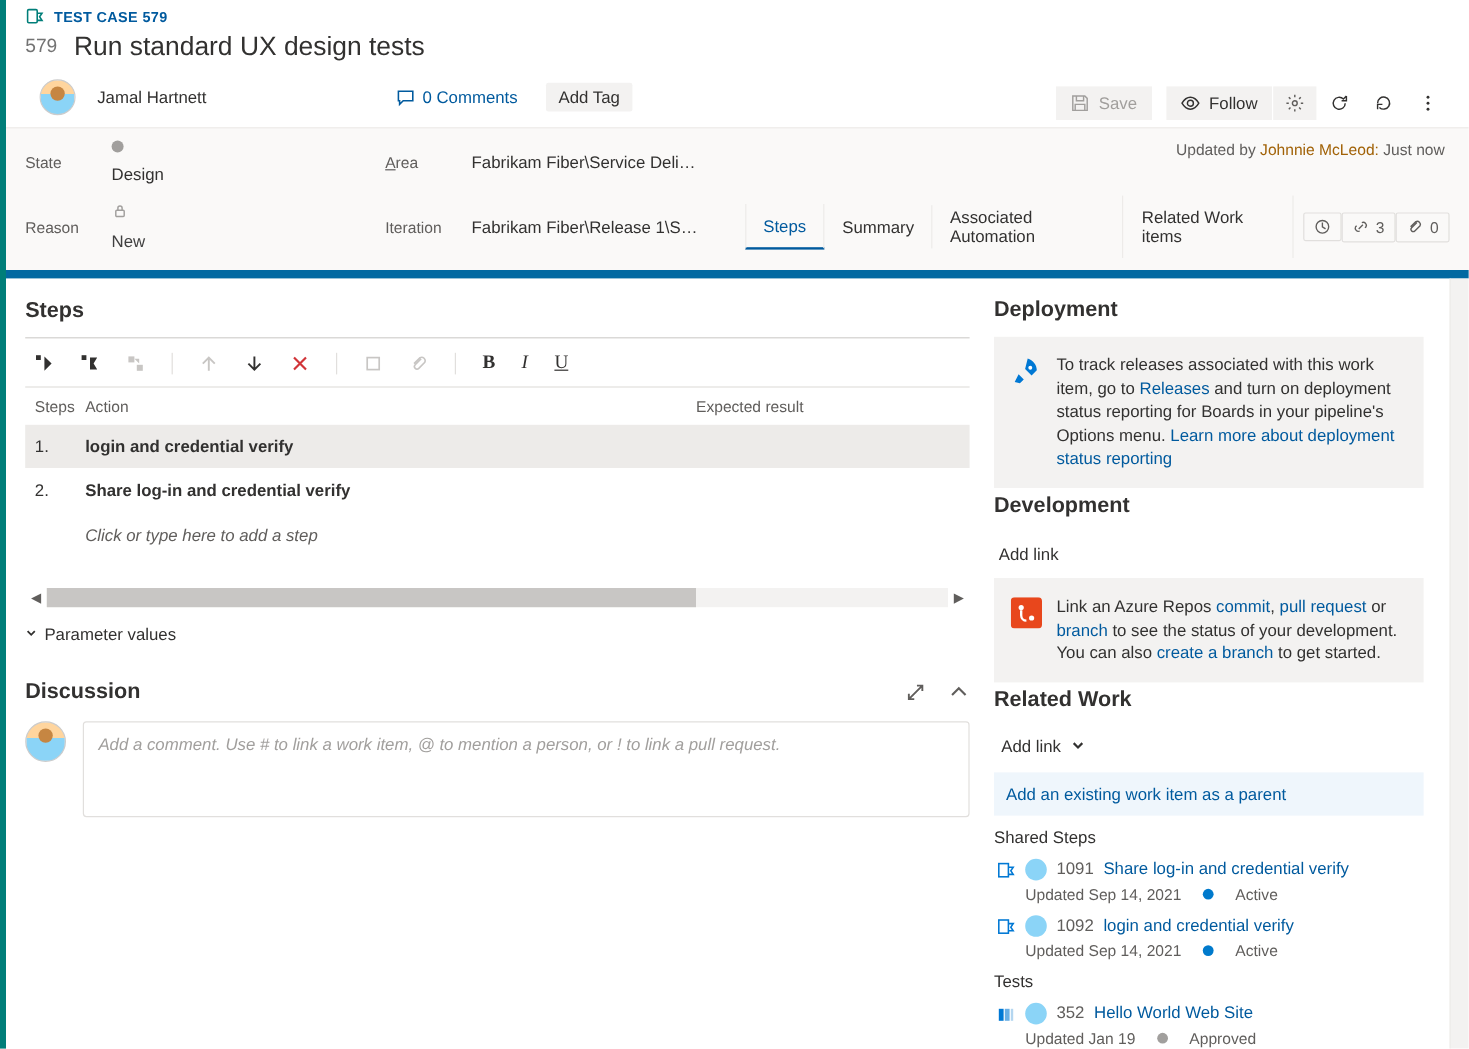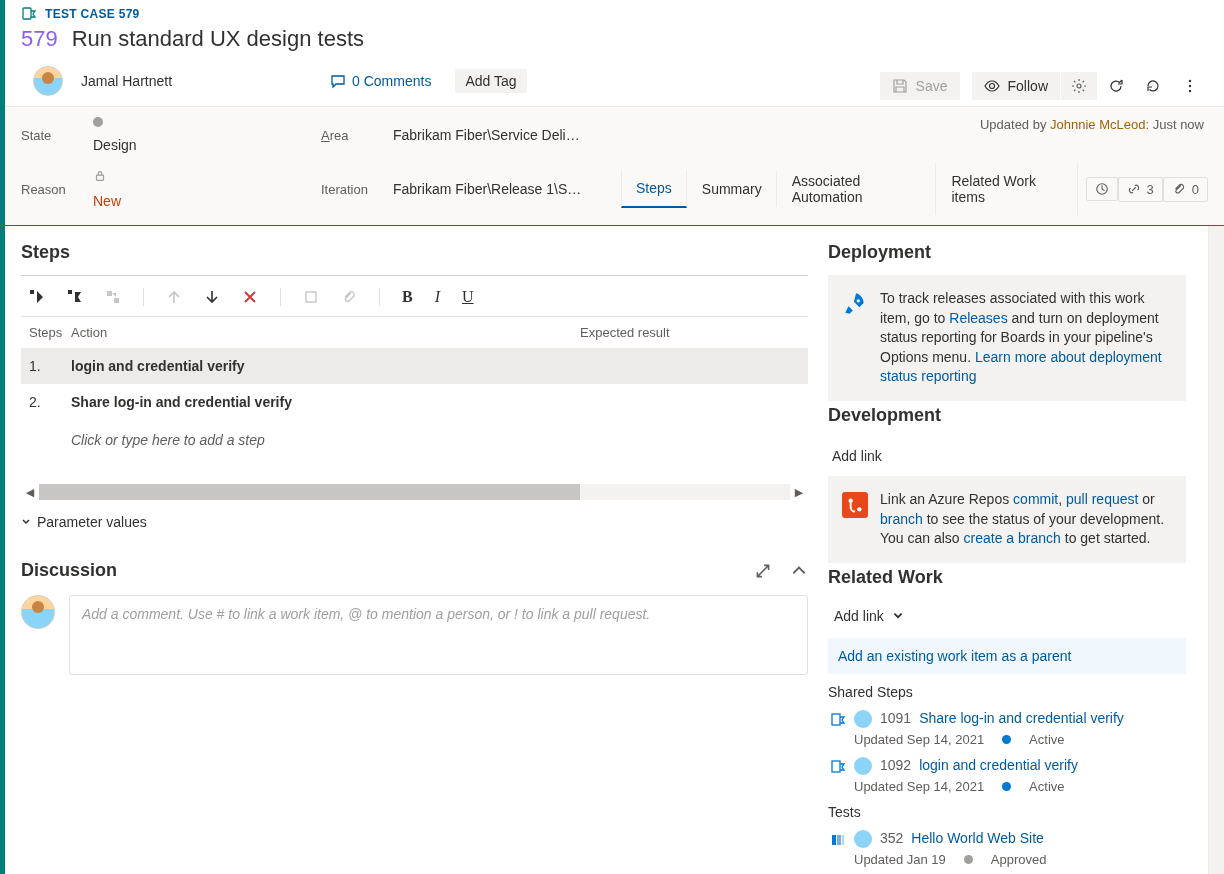--- a/index.html
+++ b/index.html
@@ -6,37 +6,37 @@
   body { background: #fff; color: #323130; font-size: 14px; width: 1224px; height: 874px; overflow: hidden; }
   .root { display: flex; height: 100%; }
   .leftbar { width: 5px; background: #007e79; }
   .main { flex: 1; display: flex; flex-direction: column; position: relative; }
 
   
   .header1 { display: flex; align-items: center; padding: 6px 16px 0 16px; gap: 8px; }
   .wi-icon { width: 16px; height: 16px; color: #007e79; }
   .wi-type { color: #005a9e; font-size: 12px; font-weight: 600; letter-spacing: .3px; }
   .header2 { display: flex; align-items: center; padding: 4px 16px 10px 16px; gap: 14px; }
-  .wi-id { font-size: 22px; color: #8b5cf6; }
+  .wi-id { font-size: 16px; color: #737373; }
   .wi-title { font-size: 22px; color: #323130; font-weight: 400; }
   .header3 { display: flex; align-items: center; padding: 4px 16px 10px 28px; gap: 18px; }
   .avatar { width: 30px; height: 30px; border-radius: 50%; background: linear-gradient(#ffd59e 40%, #8bd4f7 40%); display:flex; align-items:center; justify-content:center; border:1px solid #ccc; position:relative; overflow:hidden;}
   .avatar::after{ content:""; position:absolute; width:12px; height:12px; border-radius:50%; background:#c68642; top:5px; }
   .assignee-name { font-size: 14px; color: #323130; }
   .comments { display:flex; align-items:center; gap:6px; color:#005a9e; margin-left: 140px;}
   .comments svg{ width:16px; height:16px; }
   .add-tag { background:#f3f2f1; padding:4px 10px; border-radius:2px; margin-left:6px; cursor:pointer; color:#323130;}
   .toolbar-right { position:absolute; right:16px; top:72px; display:flex; align-items:center; gap:1px; }
   .btn { display:flex; align-items:center; gap:8px; padding:6px 12px; background:#f3f2f1; color:#605e5c; border:none; cursor:pointer; font-size:14px; }
   .btn.ghost { background:transparent; color:#323130; }
   .btn.iconbtn{ padding:6px 10px;}
   .btn svg{ width:16px; height:16px; }
 
   
-  .classify { display:grid; grid-template-columns: 300px 300px 1fr; padding: 10px 16px 10px 16px; background:#faf9f8; border-top:1px solid #edebe9; border-bottom:1px solid #0369a1; row-gap:10px;}
+  .classify { display:grid; grid-template-columns: 300px 300px 1fr; padding: 10px 16px 10px 16px; background:#faf9f8; border-top:1px solid #edebe9; border-bottom:7px solid #0369a1; row-gap:10px;}
   .field { display:flex; align-items:center; gap:18px; }
   .field .lbl { color:#605e5c; font-size:13px; width:54px; }
   .field .lbl.u::first-letter{ text-decoration: underline;}
   .field .val { display:flex; align-items:flex-start; gap:10px; color:#323130;flex-direction:column;}
   .state-dot{ width:10px; height:10px; border-radius:50%; background:#a19f9d;}
   .lock-ic{ width:14px; height:14px; color:#a19f9d;}
   .updated-line{ grid-column: 3; grid-row:1; justify-self:end; color:#605e5c; font-size:13px; padding-right:4px;}
   .updated-line .by{ color:#605e5c;}
   .updated-line .who{ color:#a16207;}
   .tab{ padding:10px 14px; color:#323130; cursor:pointer; border-right:1px solid #edebe9; border-left:1px solid transparent;}
@@ -194,21 +194,21 @@
       <div class="updated-line">
         <span class="by">Updated by </span><span class="who">Johnnie McLeod:</span><span> Just now</span>
       </div>
       <div class="field">
         <span class="lbl">Reason</span>
         <span class="val">
             <svg class="lock-ic" viewBox="0 0 16 16" fill="none" stroke="currentColor" stroke-width="1.4">
               <rect x="4" y="7" width="8" height="6" rx="1"></rect>
               <path d="M6 7V5a2 2 0 0 1 4 0v2"></path>
             </svg>
-            <span style="color:#c2410c">New</span>
+            <span style="color:#404040">New</span>
           </span>
       </div>
       <div class="field">
         <span class="lbl">Iteration</span>
         <span class="val">Fabrikam Fiber\Release 1\S…</span>
       </div>
 
       <div style="grid-column:3; grid-row:2; display:flex; justify-content:flex-end; align-items:center; gap:0;">
         <div class="tab active">Steps</div>
         <div class="tab">Summary</div>

